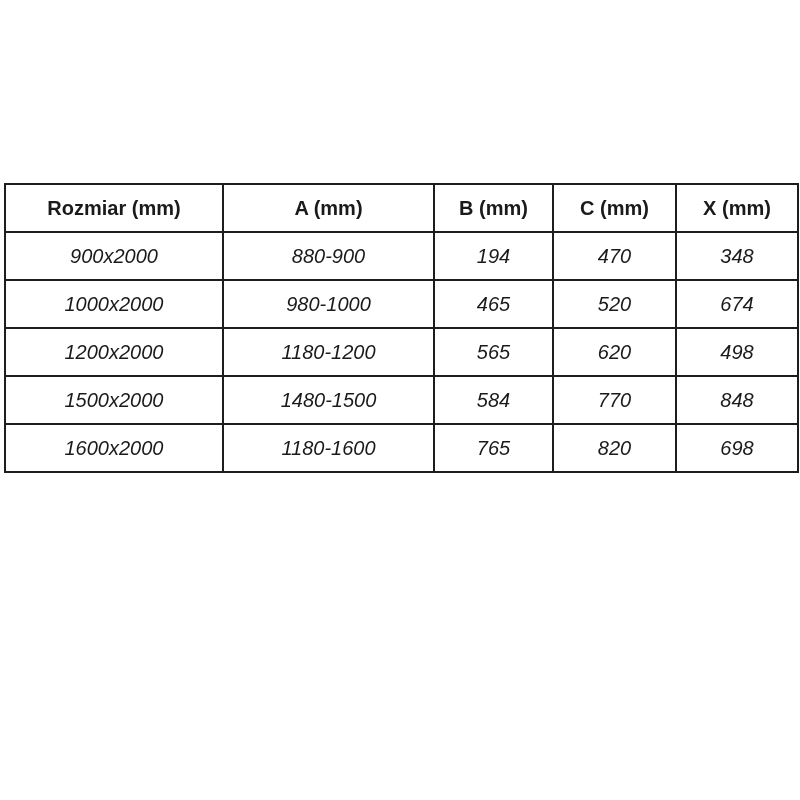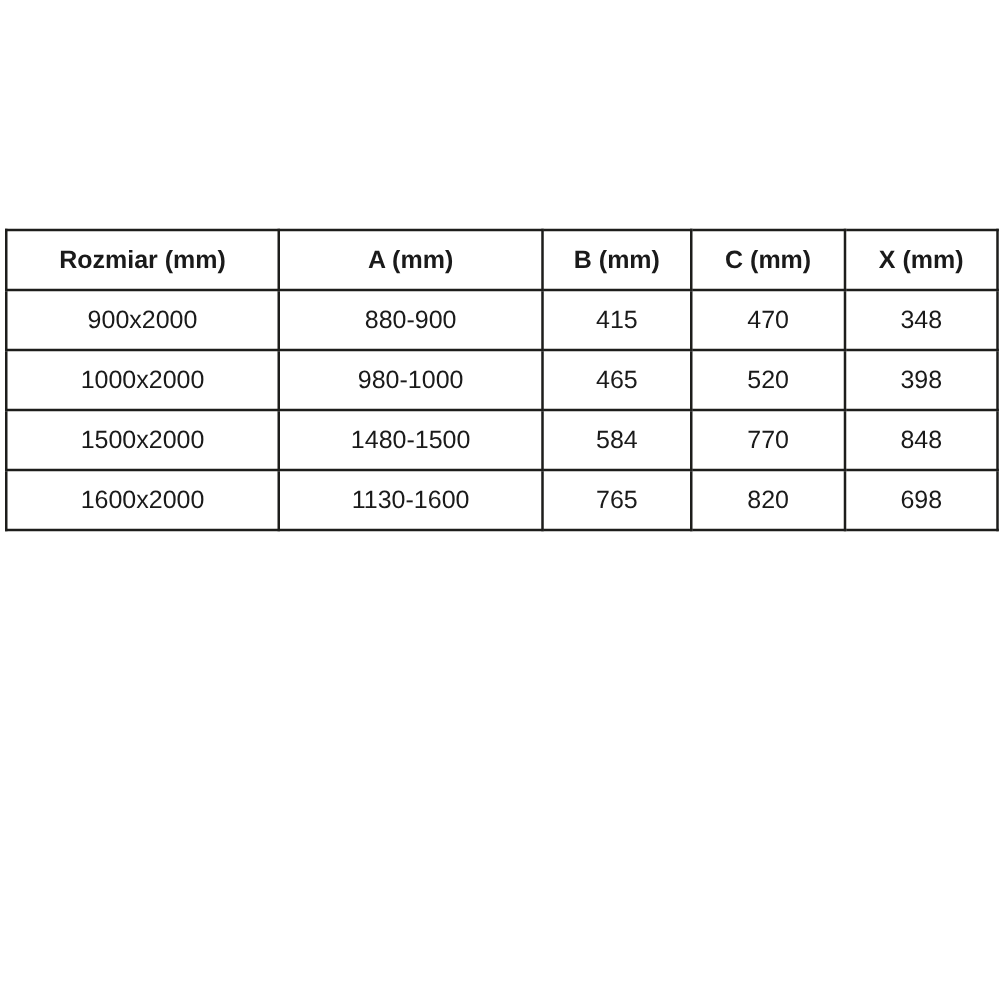--- a/index.html
+++ b/index.html
@@ -34,20 +34,21 @@
     font-size: 20px;
     color: #1a1a1a;
     white-space: nowrap;
     overflow: hidden;
   }
   table.size-table th {
     font-weight: bold;
   }
   table.size-table td {
     font-weight: normal;
+    font-style: italic;
   }
 </style>
 </head>
 <body>
 
 <div class="canvas">
   <table class="size-table">
     <colgroup>
       <col style="width:218px">
       <col style="width:211px">
@@ -61,40 +62,47 @@
         <th>A (mm)</th>
         <th>B (mm)</th>
         <th>C (mm)</th>
         <th>X (mm)</th>
       </tr>
     </thead>
     <tbody>
       <tr>
         <td>900x2000</td>
         <td>880-900</td>
-        <td>415</td>
+        <td>194</td>
         <td>470</td>
         <td>348</td>
       </tr>
       <tr>
         <td>1000x2000</td>
         <td>980-1000</td>
         <td>465</td>
         <td>520</td>
-        <td>398</td>
+        <td>674</td>
+      </tr>
+      <tr>
+        <td>1200x2000</td>
+        <td>1180-1200</td>
+        <td>565</td>
+        <td>620</td>
+        <td>498</td>
       </tr>
       <tr>
         <td>1500x2000</td>
         <td>1480-1500</td>
         <td>584</td>
         <td>770</td>
         <td>848</td>
       </tr>
       <tr>
         <td>1600x2000</td>
-        <td>1130-1600</td>
+        <td>1180-1600</td>
         <td>765</td>
         <td>820</td>
         <td>698</td>
       </tr>
     </tbody>
   </table>
 </div>
 
 </body></html>

